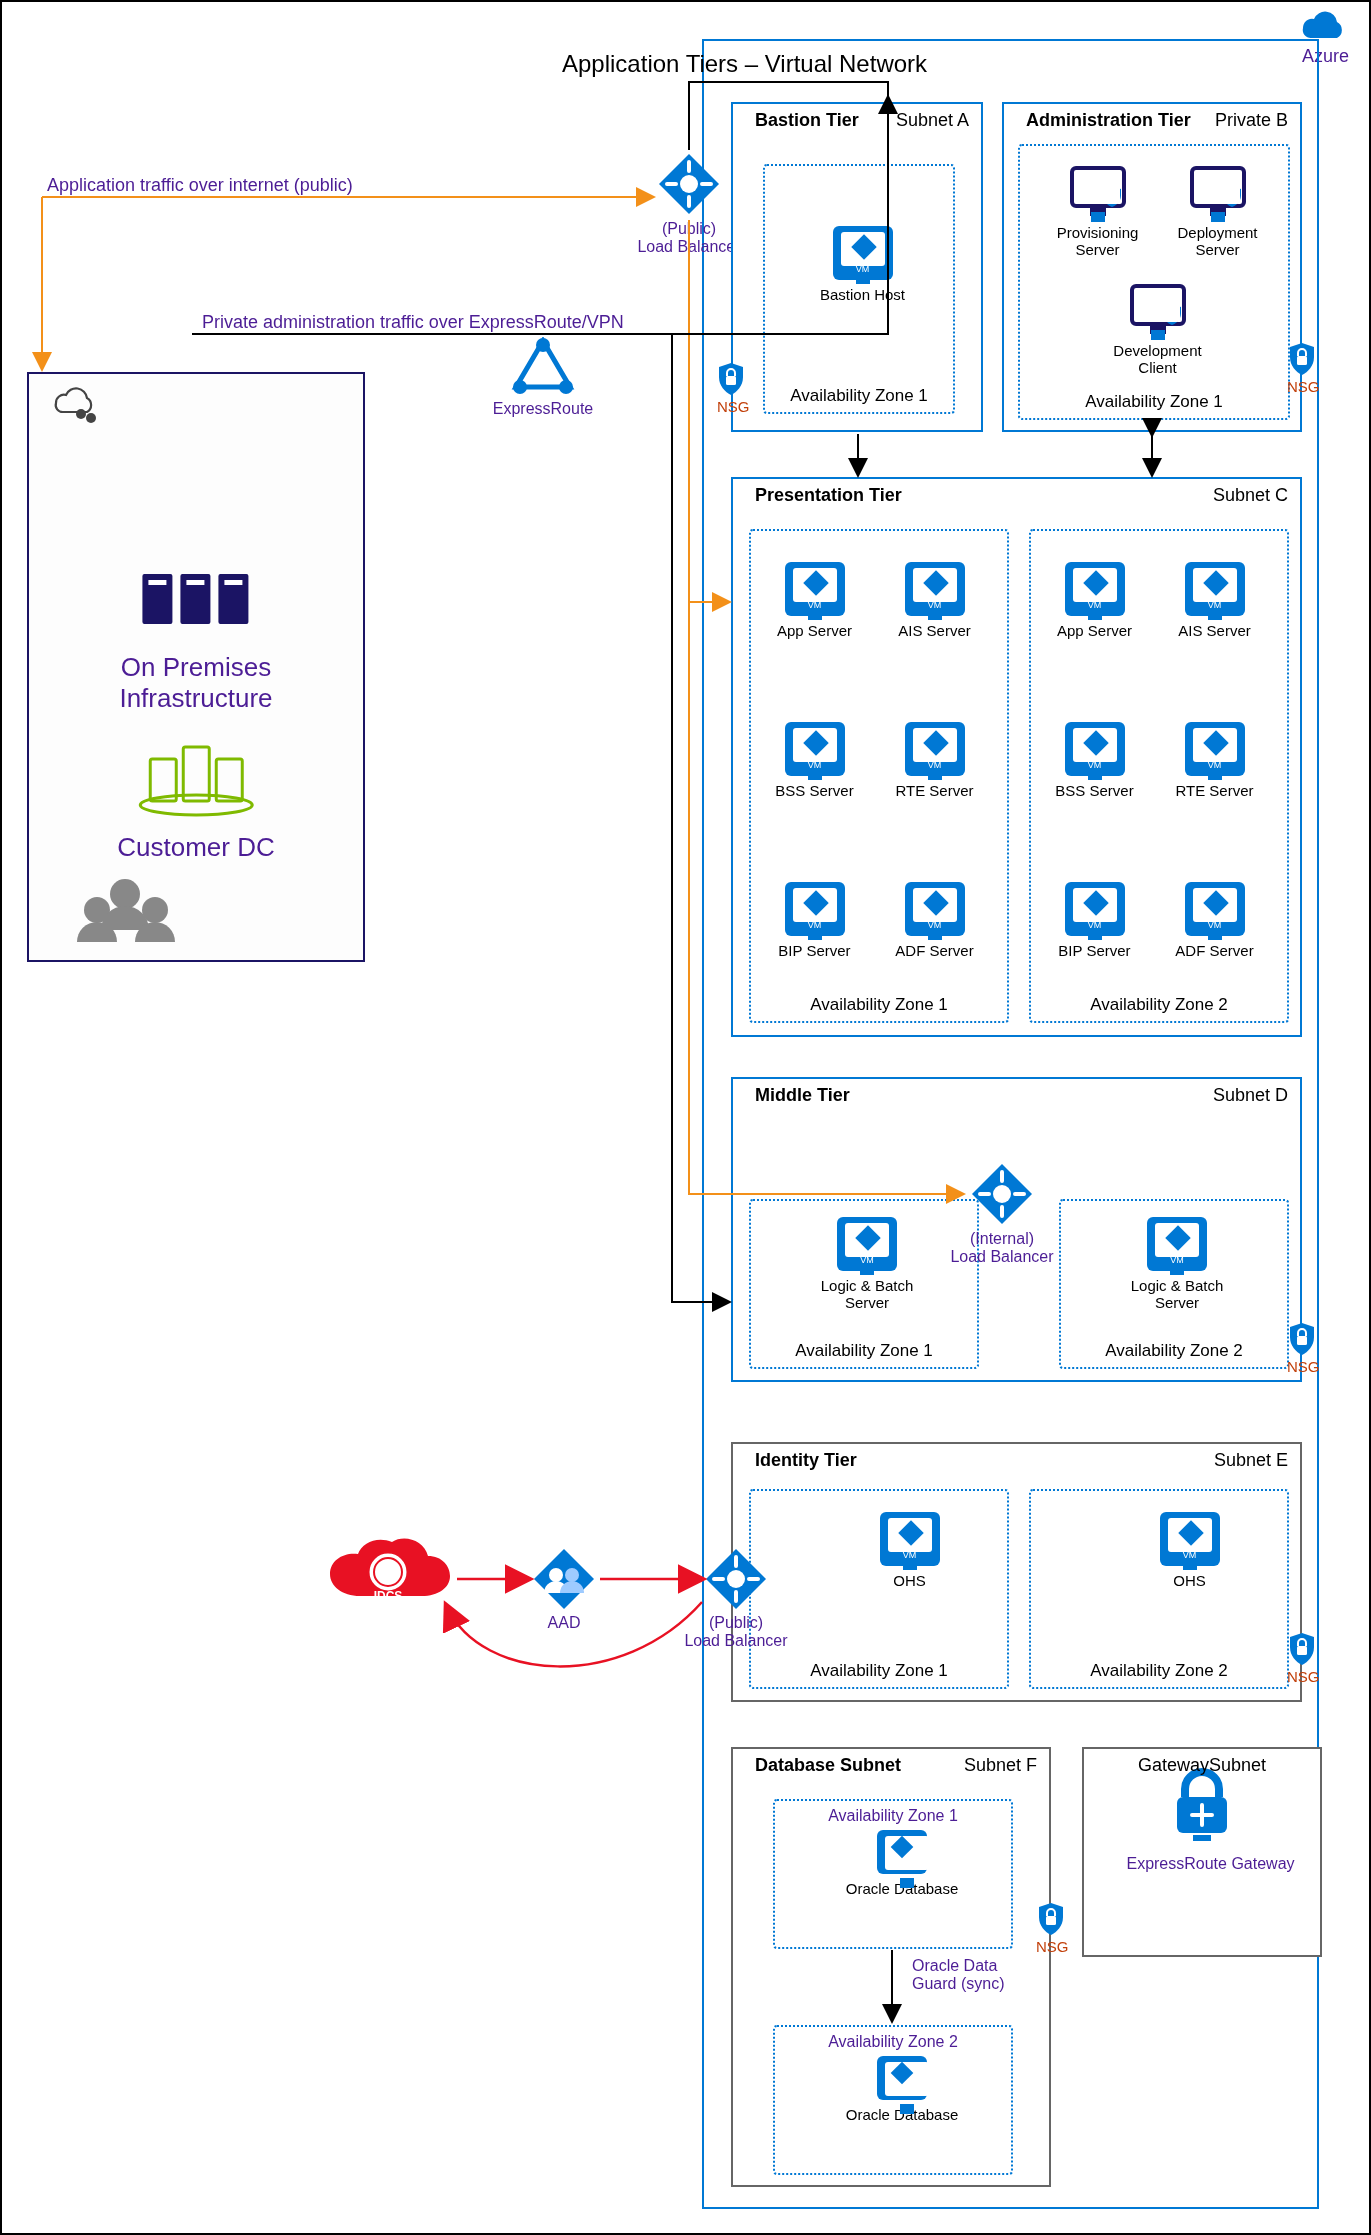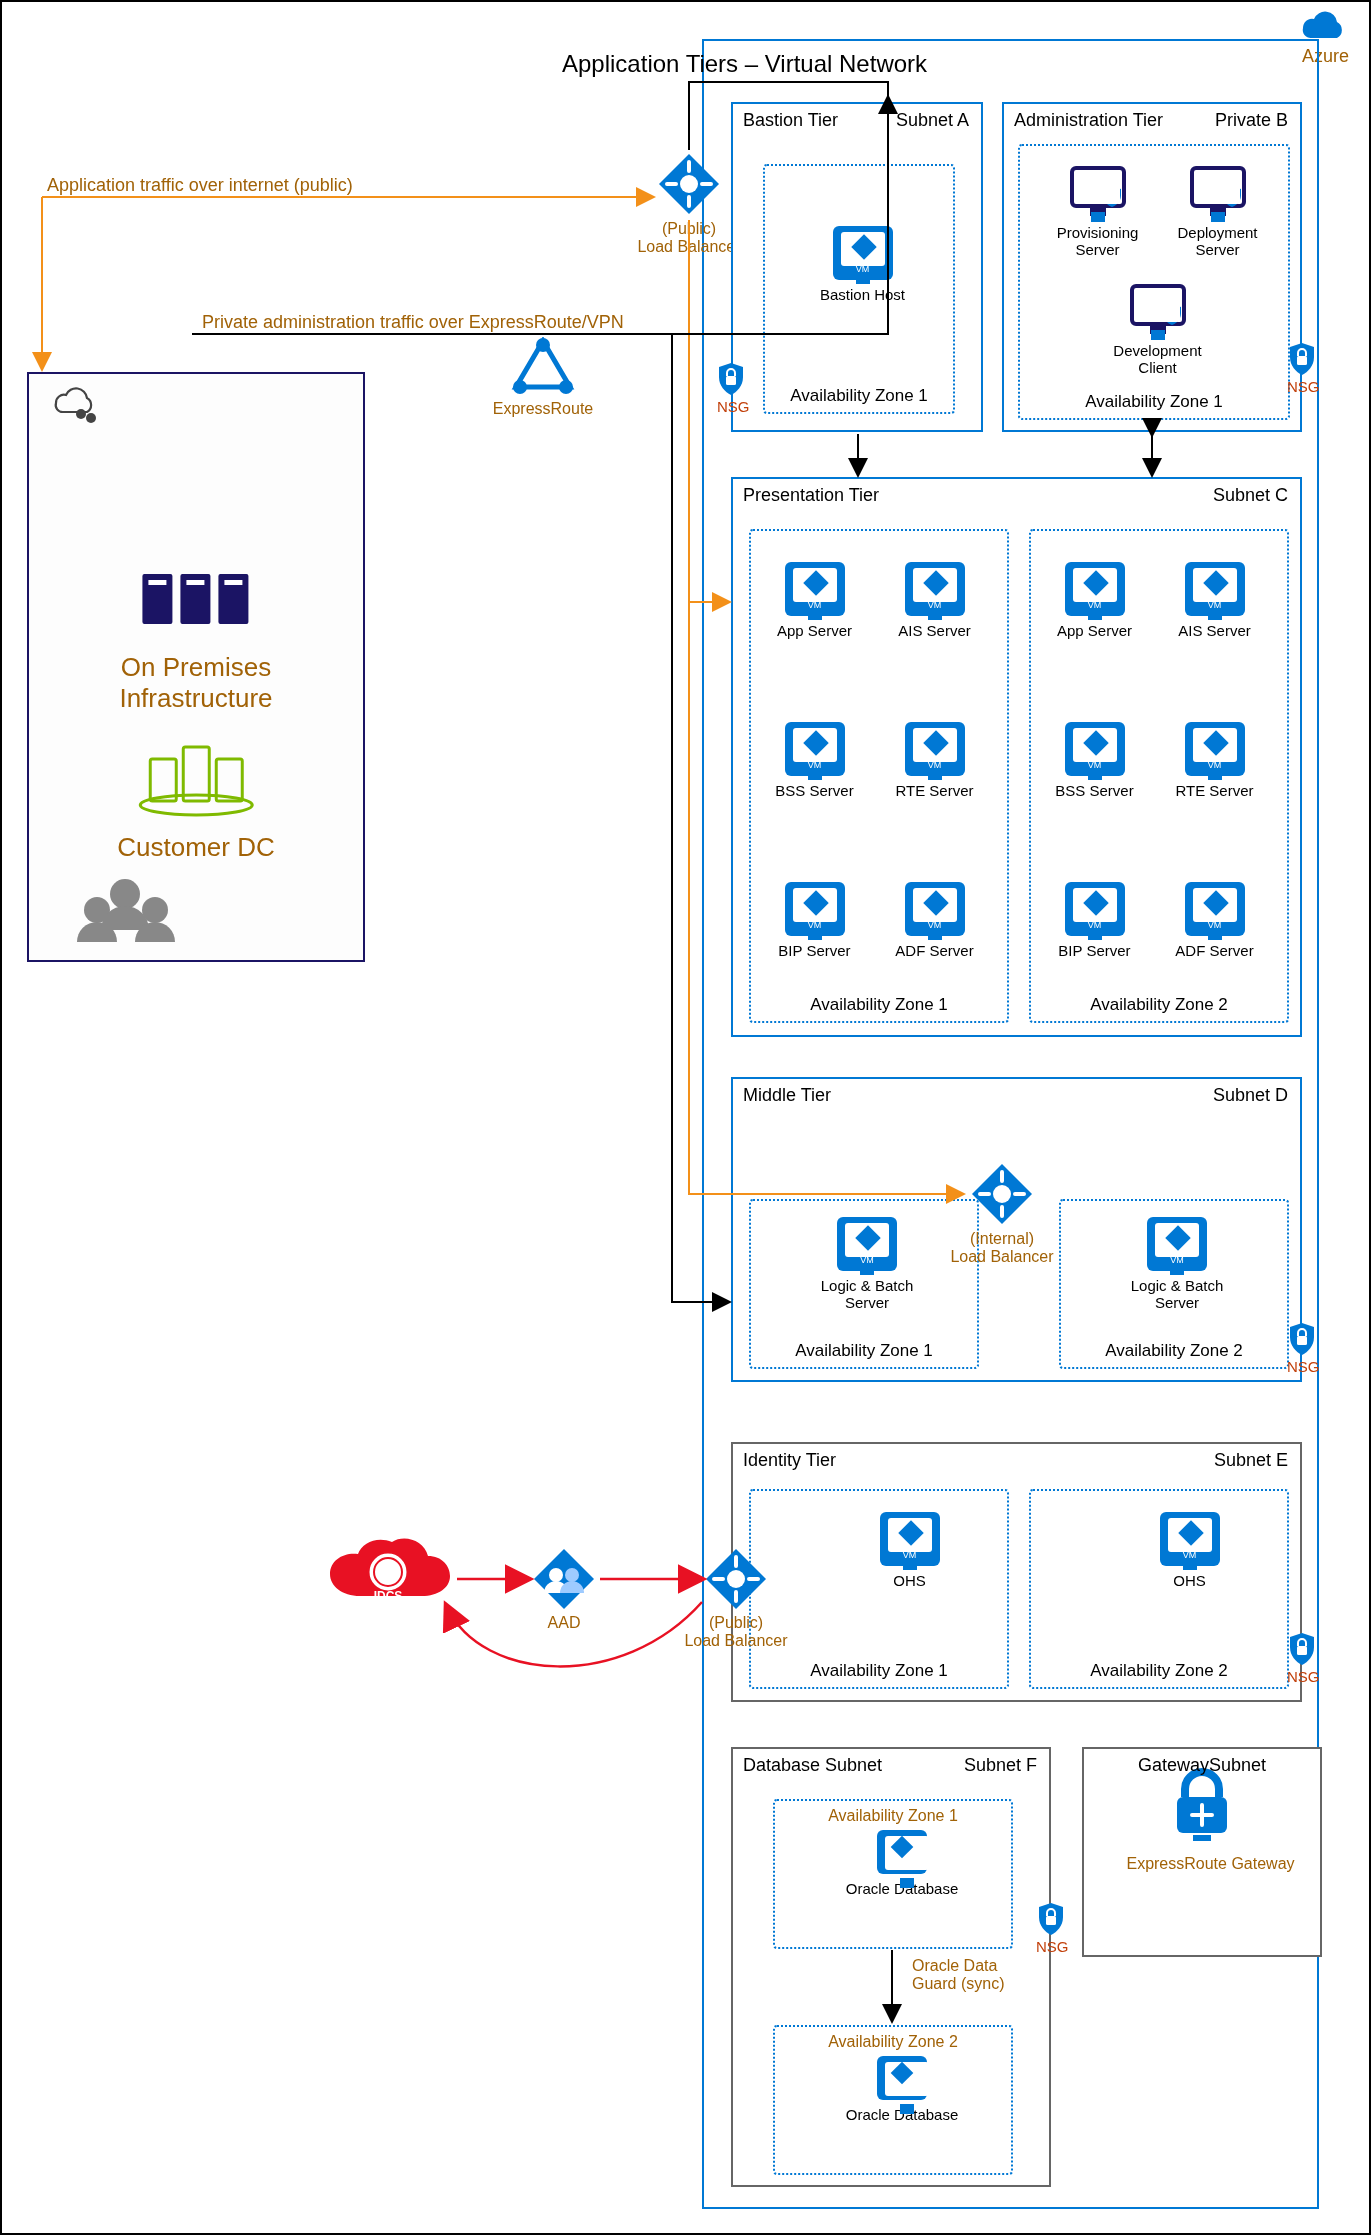--- a/index.html
+++ b/index.html
@@ -1,33 +1,33 @@
 <!DOCTYPE html>
 <html><head>
 <meta charset="utf-8">
 <style>
   * { box-sizing: border-box; font-family: "Segoe UI", Arial, sans-serif; }
   body { margin:0; padding:0; background:#fff; width:1371px; }
   .canvas { position:relative; width:1371px; height:2235px; border:2px solid #000; }
 
   
-  .lbl { position:absolute; font-size:18px; color:#a16207; white-space:nowrap; }
+  .lbl { position:absolute; font-size:18px; color:#4c1d95; white-space:nowrap; }
   .lbl.center { text-align:center; width:200px; margin-left:-100px; }
   .small { font-size:16px; }
 
   
   .vnet { position:absolute; left:700px; top:37px; width:617px; height:2170px; border:2px solid #0078d4; }
   .vnet-title { position:absolute; left:560px; top:48px; font-size:24px; color:#000; }
 
   .onprem { position:absolute; left:25px; top:370px; width:338px; height:590px; border:2px solid #1b1464; background:#fdfdfd; }
 
   
   .tier { position:absolute; border:2px solid #0078d4; background:#fff; }
   .tier.gray { border-color:#666; }
-  .tier-title { position:absolute; left:10px; top:6px; font-size:18px; font-weight:400;text-align:right; }
+  .tier-title { position:absolute; left:22px; top:6px; font-size:18px; font-weight:700;text-align:right; }
   .tier-sub { position:absolute; right:12px; top:6px; font-size:18px; }
 
   
   .az { position:absolute; border:2px dotted #0078d4; border-radius:4px; }
   .az-label { position:absolute; bottom:6px; left:0; right:0; text-align:center; font-size:17px; }
 
   
   .vm { position:absolute; width:95px; text-align:center; }
   .vm .icon { width:60px; height:54px; margin:0 auto 6px; background:#0078d4; border-radius:6px; position:relative; }
   .vm .icon::after { content:""; position:absolute; left:23px; top:48px; width:14px; height:10px; background:#0078d4; }

